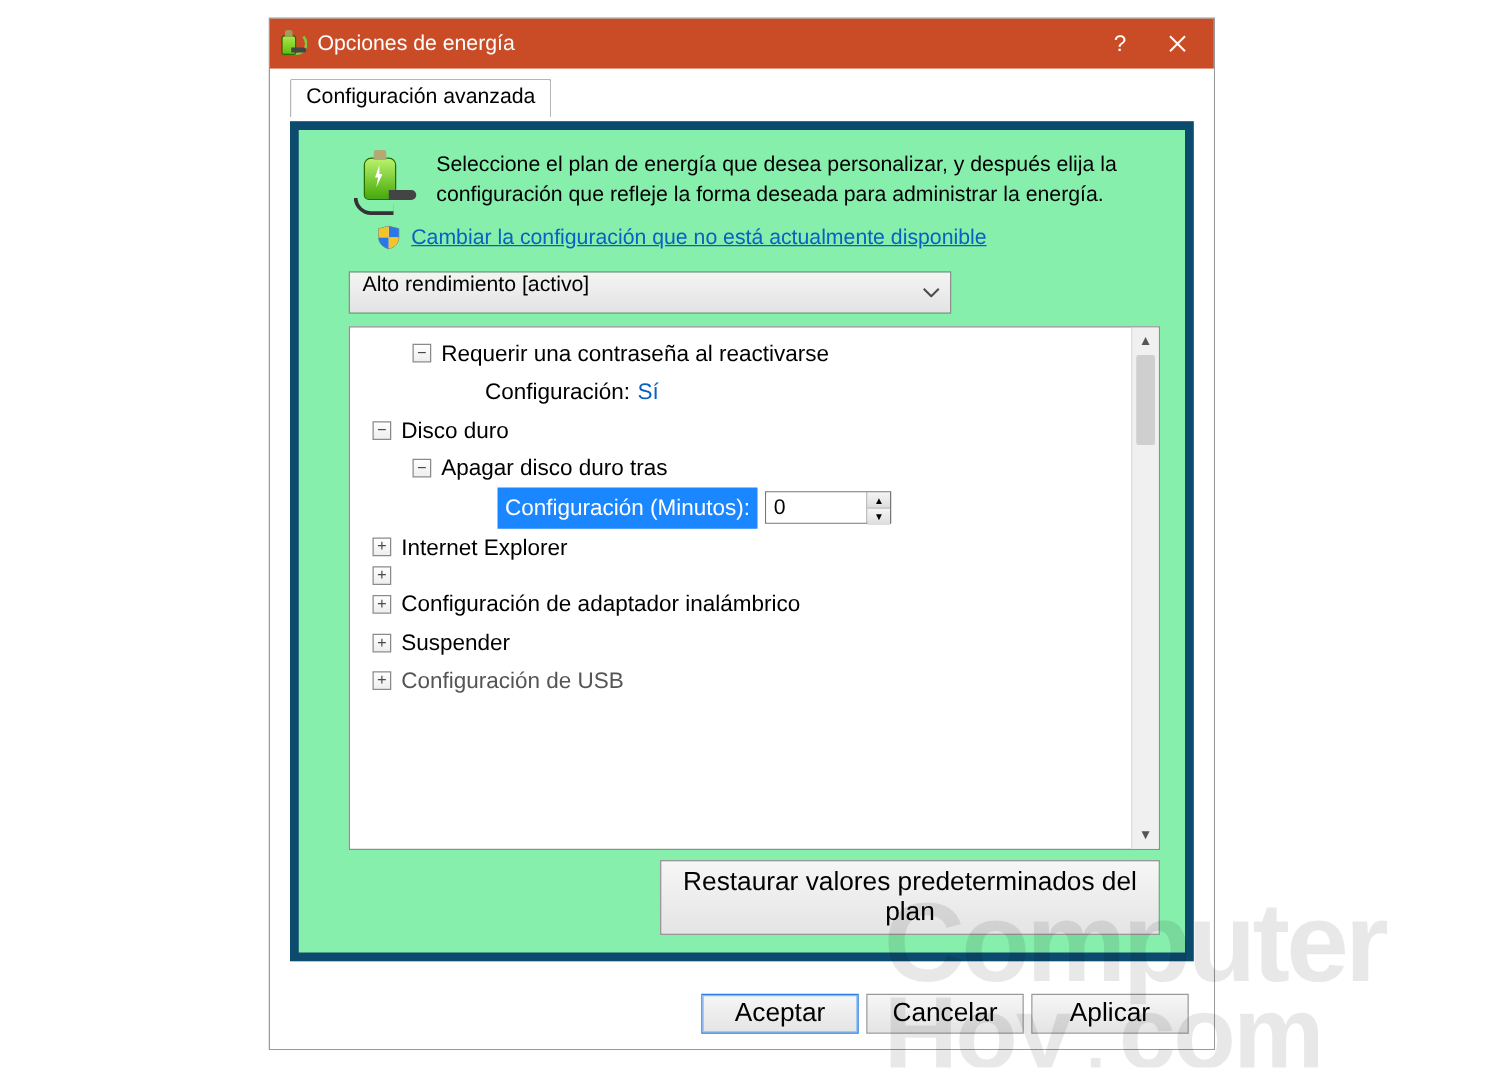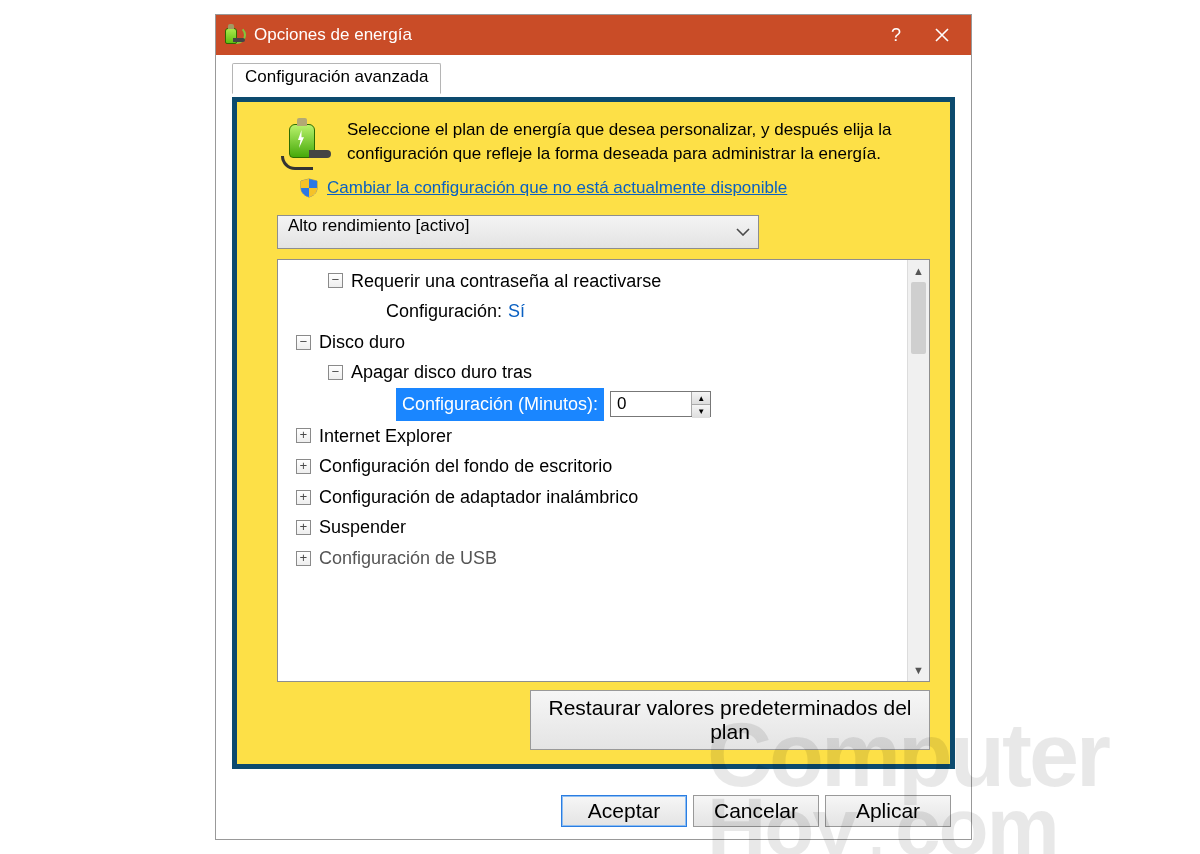--- a/index.html
+++ b/index.html
@@ -12,21 +12,21 @@
   .tb-body{position:absolute;left:1px;top:4px;width:12px;height:16px;background:linear-gradient(#a8e84b,#5fbf12);border:1px solid #2d6b00;border-radius:3px 3px 2px 2px}
   .tb-tip{position:absolute;left:4px;top:0;width:6px;height:5px;background:#a29a63;border-radius:2px 2px 0 0}
   .tb-plug{position:absolute;left:9px;top:14px;width:12px;height:4px;background:#444;border-radius:0 3px 3px 0}
   .tb-arc{position:absolute;left:4px;top:2px;width:18px;height:18px;border:2px solid #7fc93d;border-left-color:transparent;border-top-color:transparent;border-radius:50%}
   .title-text{flex:1;font-size:17px}
   .tb-btn{width:46px;height:40px;display:flex;align-items:center;justify-content:center;font-size:18px}
   
   .client{flex:1;background:#fff;padding:14px 16px 0 16px;position:relative}
   
   .tab{position:absolute;left:16px;top:8px;height:31px;padding:3px 12px 0 12px;border:1px solid #b5b5b5;border-bottom:1px solid #fff;background:#fff;border-radius:2px 2px 0 0;z-index:2}
-  .tab-panel{position:absolute;left:16px;right:16px;top:42px;bottom:70px;border:5px solid #0c4a6e;background:#fde047}
+  .tab-panel{position:absolute;left:16px;right:16px;top:42px;bottom:70px;border:7px solid #0c4a6e;background:#86efac}
   .panel-inner{padding:16px 20px 14px 20px;height:100%;display:flex;flex-direction:column}
   .intro{display:flex;gap:16px;align-items:flex-start;padding-left:22px}
   .big-icon{width:52px;height:52px;position:relative;flex-shrink:0}
   .big-body{position:absolute;left:10px;top:6px;width:26px;height:34px;background:linear-gradient(#b9f26c,#46a90a);border:1px solid #2c6d00;border-radius:6px 6px 4px 4px}
   .big-tip{position:absolute;left:18px;top:0;width:10px;height:8px;background:#b3a974;border-radius:2px 2px 0 0}
   .big-lit{position:absolute;left:17px;top:12px;width:10px;height:18px;background:#fff;clip-path:polygon(55% 0,20% 55%,45% 55%,30% 100%,80% 40%,55% 40%)}
   .big-plug{position:absolute;left:30px;top:32px;width:22px;height:8px;background:#444;border-radius:0 5px 5px 0}
   .big-cord{position:absolute;left:2px;top:38px;width:32px;height:14px;border:3px solid #333;border-top:none;border-right:none;border-radius:0 0 0 14px}
   .intro-text{line-height:1.4}
   .change-row{display:flex;gap:8px;margin:6px 0 14px 42px;align-items:flex-start}
@@ -165,21 +165,20 @@
                     <div>▼</div>
                   </span>
                 </span>
               </div>
               <div class="node ind0">
                 <span class="toggle">+</span>
                 <span>Internet Explorer</span>
               </div>
               <div class="node ind0">
                 <span class="toggle">+</span>
-                <span>Configuración del fondo de escritorio</span>
               </div>
               <div class="node ind0">
                 <span class="toggle">+</span>
                 <span>Configuración de adaptador inalámbrico</span>
               </div>
               <div class="node ind0">
                 <span class="toggle">+</span>
                 <span>Suspender</span>
               </div>
               <div class="node ind0 cut">

